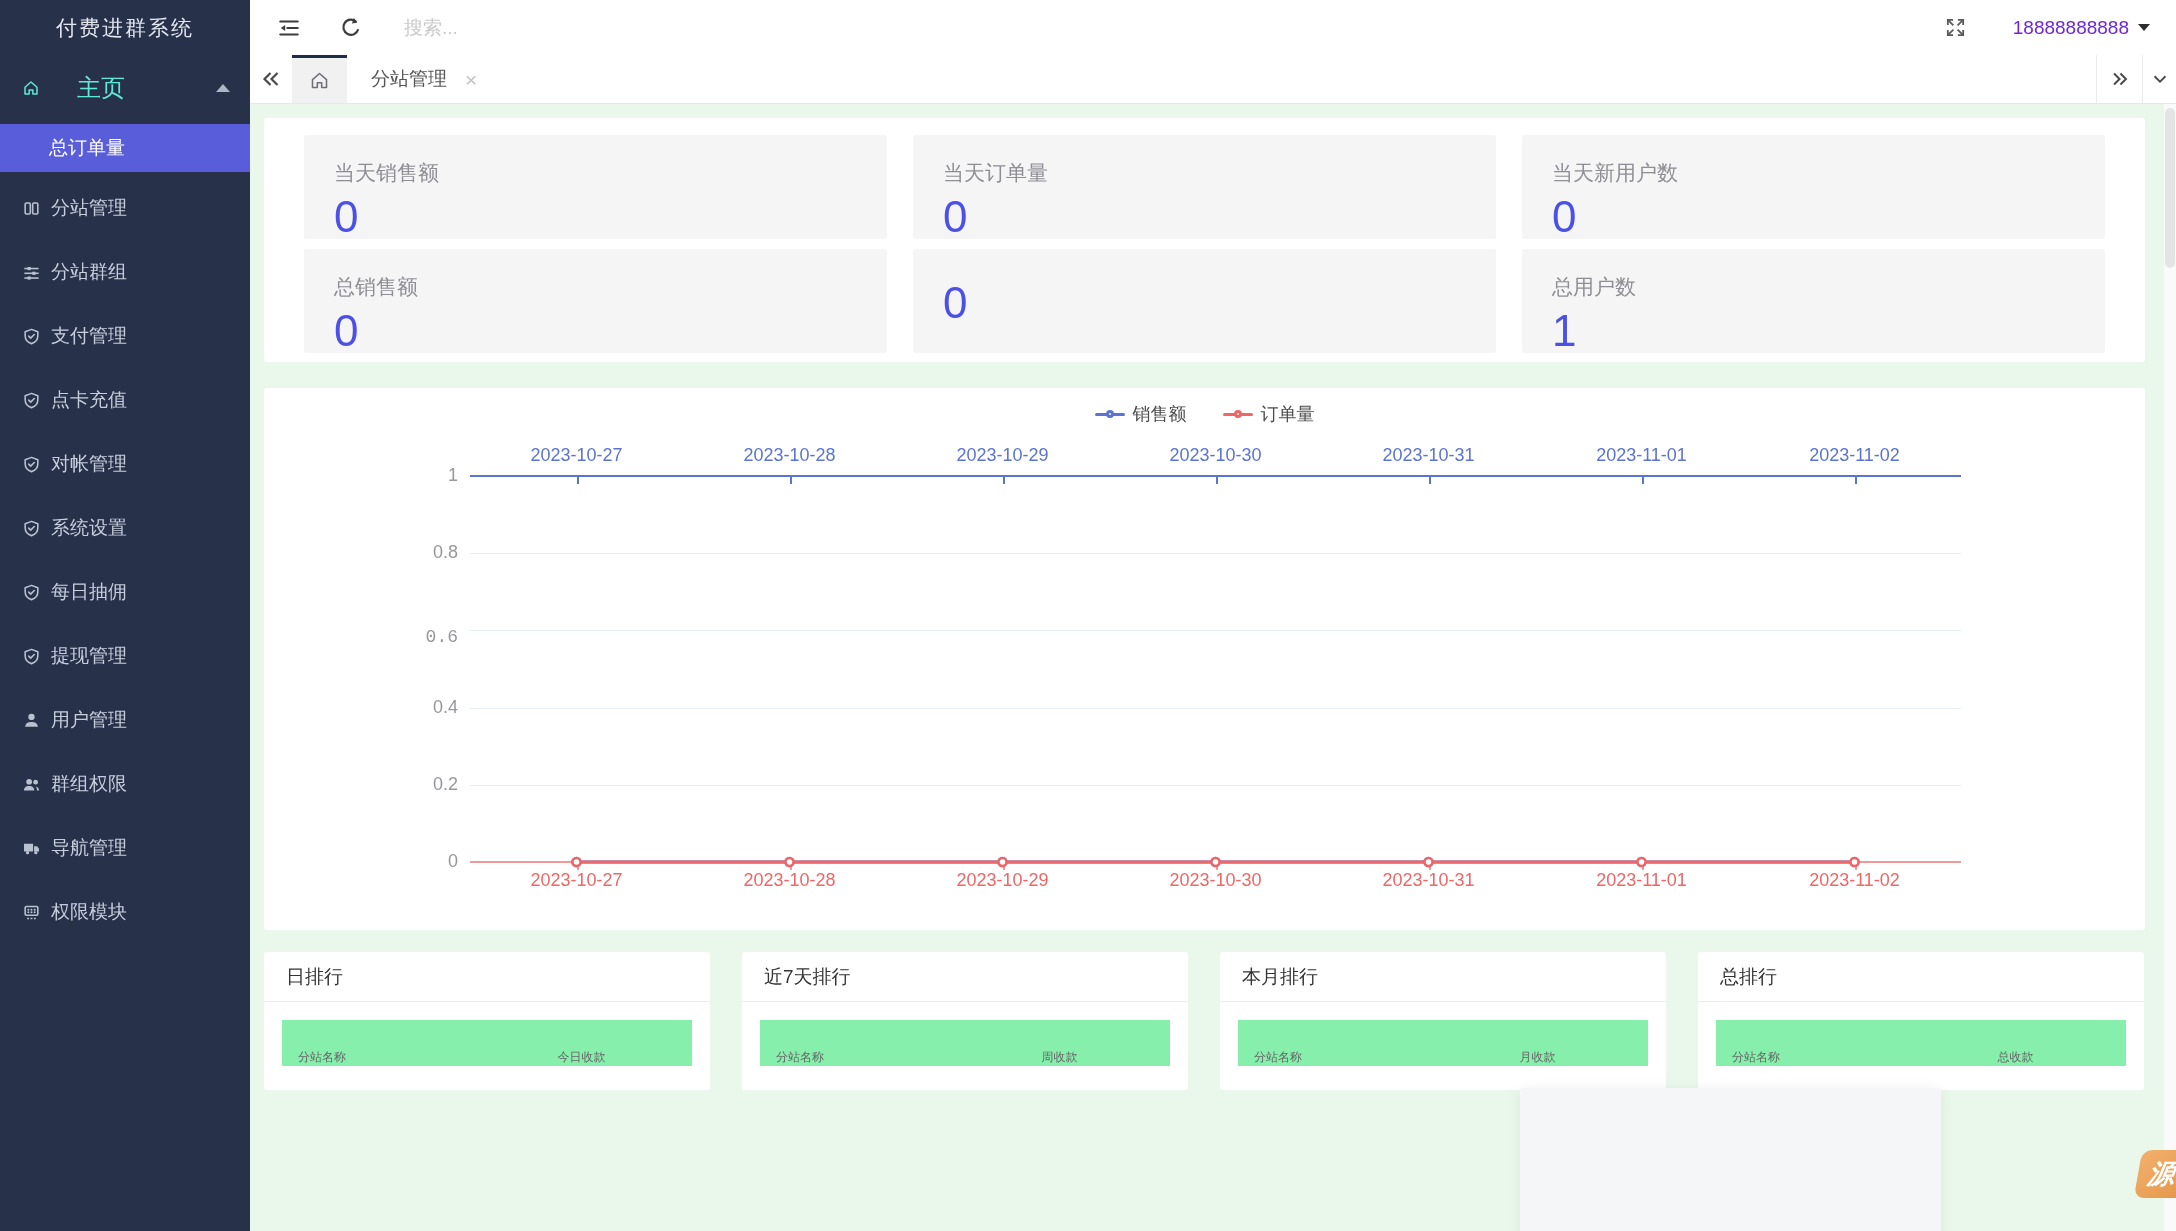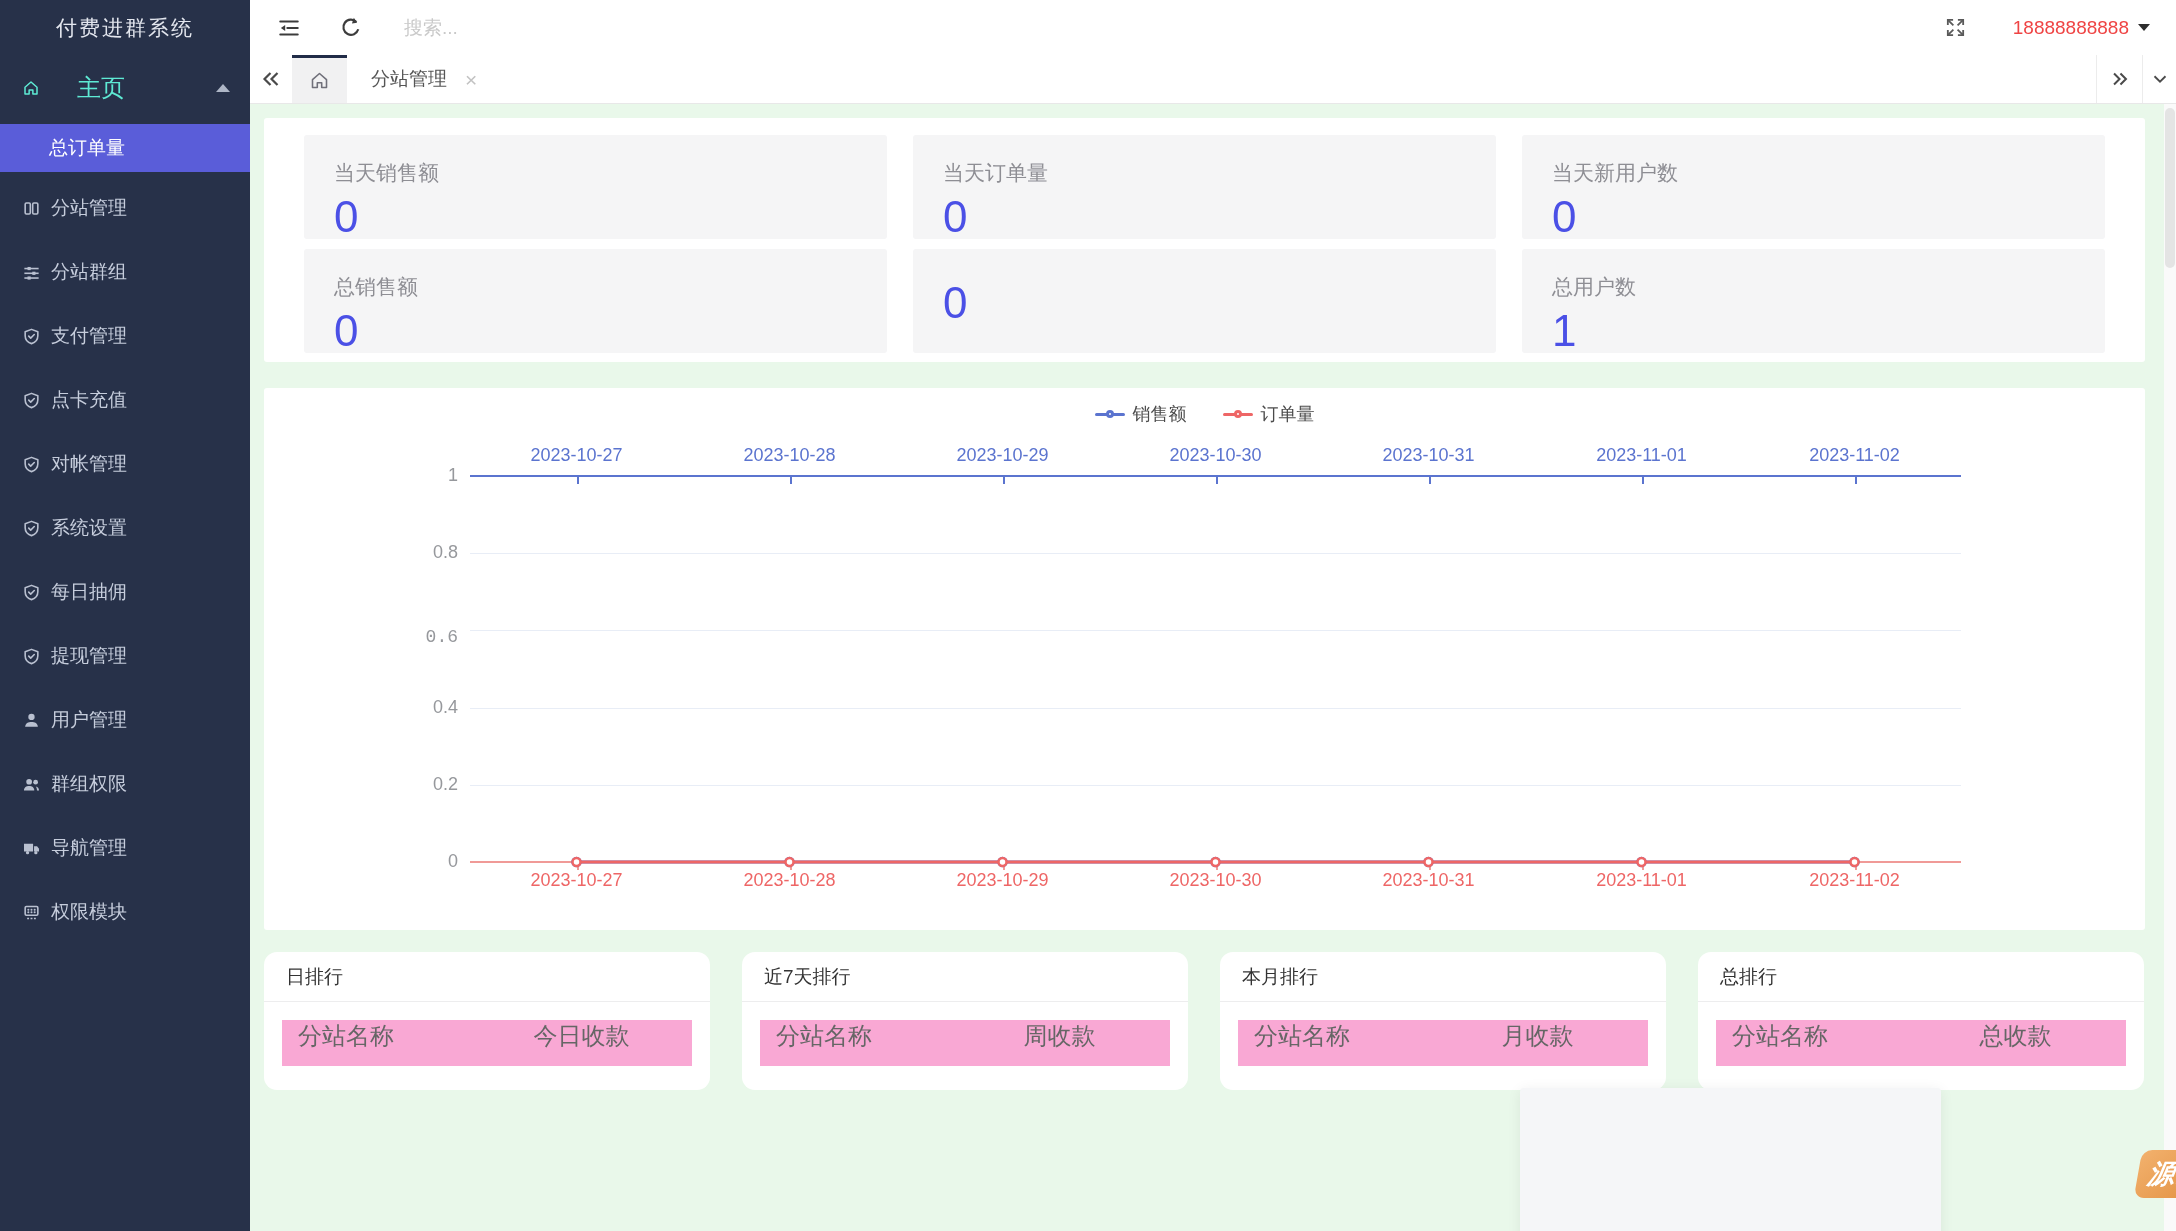--- a/index.html
+++ b/index.html
@@ -27,21 +27,21 @@
   .topbar { position:absolute; left:250px; top:0; right:0; height:55px; background:#fff;
             display:flex; align-items:center; padding:0 26px; z-index:9; }
   .tb-ic { width:26px; height:26px; color:#3c3c3c; cursor:pointer; }
   .tb-ic + .tb-ic { margin-left:36px; }
   .search-input { border:none; outline:none; margin-left:40px; font-size:19px; width:220px;
                   color:#555; background:transparent; font-family:inherit; }
   .search-input::placeholder { color:#c9c9c9; }
   .tb-spacer { flex:1; }
   .fullscreen { width:23px; height:23px; color:#5a5a5a; margin-right:46px; cursor:pointer; }
   .user-chip { display:flex; align-items:center; cursor:pointer; }
-  .user-phone { font-size:19px; color:#ef4444; }
+  .user-phone { font-size:19px; color:#6d28d9; }
   .caret-down { width:0; height:0; border-left:6px solid transparent; border-right:6px solid transparent;
                 border-top:7px solid #2d2d2d; margin-left:9px; }
 
   
   .tabbar { position:absolute; left:250px; top:55px; right:0; height:49px; background:#fff;
             border-bottom:1px solid #e8e8e8; display:flex; align-items:stretch; z-index:9; }
   .tab-nav-btn { width:42px; display:flex; align-items:center; justify-content:center;
                  color:#4a4a4a; cursor:pointer; }
   .tab-nav-btn svg { width:24px; height:24px; }
   .tab-home { width:55px; background:#f1f1f2; border-top:3px solid #212c47; display:flex;
@@ -85,25 +85,25 @@
   .ytick { position:absolute; left:0; width:194px; text-align:right; font-size:18px; color:#96989c; }
   .xdate { position:absolute; transform:translateX(-50%); font-size:18px; white-space:nowrap; }
   .xdate.top { top:57px; color:#5b74cf; }
   .xdate.bot { top:482px; color:#ee6666; }
   .xtick { position:absolute; width:2px; height:7px; }
   .xtick.top { top:89px; background:#5b74cf; }
   .xtick.bot { top:475px; background:#f09a97; }
   .series-svg { position:absolute; inset:0; }
 
   
-  .rank-panel { top:848px; width:446px; height:138px;border-radius:13px; }
+  .rank-panel { top:848px; width:446px; height:138px; }
   .rank-title { height:50px; line-height:50px; padding-left:22px; font-size:19px; color:#333;
                 border-bottom:1px solid #ededee; }
-  .rank-header { margin:18px 18px 0; height:46px; background:#f9a8d4; display:flex;
-                 align-items:flex-start; padding:0 16px; font-size:24px; color:#666; }
+  .rank-header { margin:18px 18px 0; height:46px; background:#86efac; display:flex;
+                 align-items:flex-end; padding:0 16px; font-size:12px; color:#666; }
   .rank-col1 { flex:1; text-align:left; }
   .rank-col2 { flex:1; text-align:center; }
 
   
   .overlay-box { position:absolute; left:1270px; top:984px; width:421px; height:260px;
                  background:#f5f6f8; border-radius:4px; box-shadow:0 2px 14px rgba(0,0,0,.07); z-index:5; }
   .scroll-lane { position:absolute; right:0; top:0; bottom:0; width:12px; background:#fafafa; }
   .scroll-thumb { position:absolute; right:1px; top:4px; width:10px; height:160px; background:#e4e4e4;
                   border-radius:5px; }
   .watermark { position:absolute; left:2138px; top:1150px; width:86px; height:48px; z-index:30;

